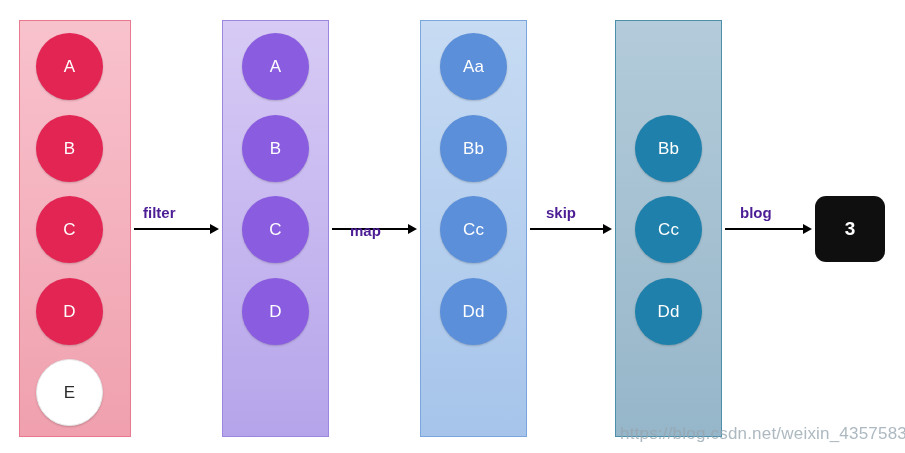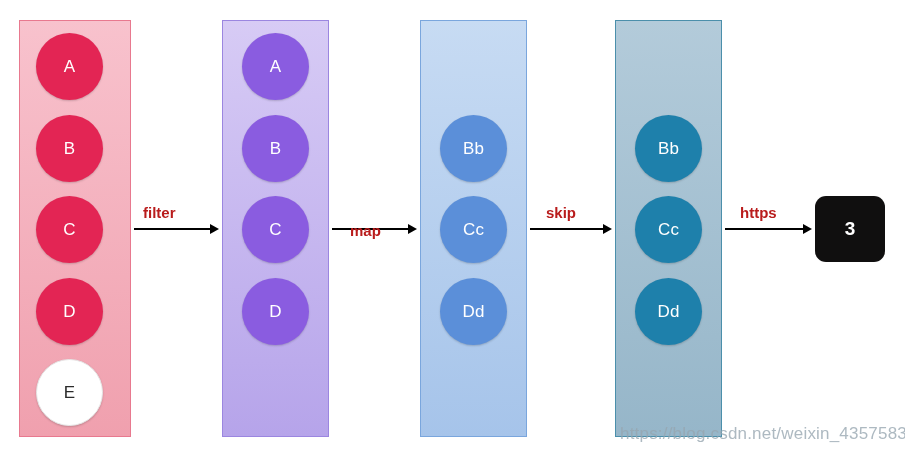--- a/index.html
+++ b/index.html
@@ -91,21 +91,21 @@
     right: 0;
     width: 0; height: 0;
     border-top: 5px solid transparent;
     border-bottom: 5px solid transparent;
     border-left: 9px solid #000000;
   }
   .arrow-label {
     position: absolute;
     font-size: 15px;
     font-weight: bold;
-    color: #b91c1c;
+    color: #4c1d95;
     white-space: nowrap;
   }
 
   
   .result-box {
     position: absolute;
     left: 815px;
     top: 196px;
     width: 70px;
     height: 66px;
@@ -155,40 +155,41 @@
   <div class="node n-purple" style="left:242px; top:196px;">C</div>
   <div class="node n-purple" style="left:242px; top:278px;">D</div>
 
   <div class="arrow" style="left:332px; top:223px; width:85px;">
     <div class="shaft" style="width:76px;"></div>
     <div class="head"></div>
   </div>
   <div class="arrow-label" style="left:350px; top:222px;">map</div>
 
   <div class="column col-blue"></div>
+  <div class="node n-blue" style="left:440px; top:33px;">Aa</div>
   <div class="node n-blue" style="left:440px; top:115px;">Bb</div>
   <div class="node n-blue" style="left:440px; top:196px;">Cc</div>
   <div class="node n-blue" style="left:440px; top:278px;">Dd</div>
 
   <div class="arrow" style="left:530px; top:223px; width:82px;">
     <div class="shaft" style="width:73px;"></div>
     <div class="head"></div>
   </div>
   <div class="arrow-label" style="left:546px; top:204px;">skip</div>
 
   <div class="column col-teal"></div>
   <div class="node n-teal" style="left:635px; top:115px;">Bb</div>
   <div class="node n-teal" style="left:635px; top:196px;">Cc</div>
   <div class="node n-teal" style="left:635px; top:278px;">Dd</div>
 
   <div class="arrow" style="left:725px; top:223px; width:87px;">
     <div class="shaft" style="width:78px;"></div>
     <div class="head"></div>
   </div>
-  <div class="arrow-label" style="left:740px; top:204px;">https</div>
+  <div class="arrow-label" style="left:740px; top:204px;">blog</div>
 
   <div class="result-box">
     <span>3</span>
   </div>
 
   <div class="watermark">https://blog.csdn.net/weixin_43575838</div>
 
 </div>
 
 </body></html>

